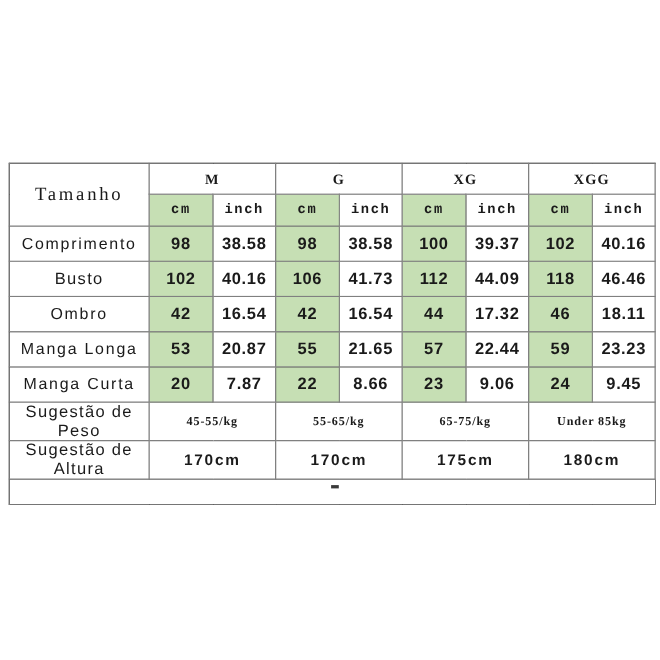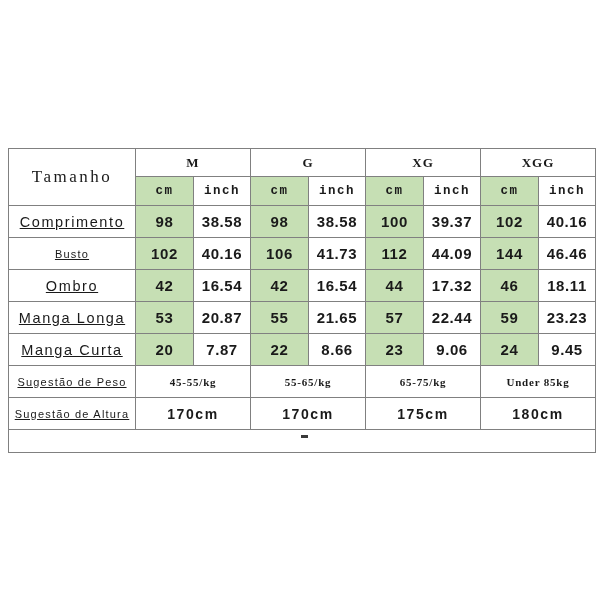--- a/index.html
+++ b/index.html
@@ -72,24 +72,23 @@
     background: #ffffff !important;
   }
 
   
   .cell-rowlabel {
     font-family: "Liberation Sans", sans-serif;
     font-size: 14.5px;
     letter-spacing: 1.6px;
     color: #2b2b2b;
     font-weight: 400;
-    text-decoration: underline;
   }
   .cell-rowlabel.small {
-    font-size: 11px;
+    font-size: 15px;
     letter-spacing: 1.2px;
   }
 
   
   .cell-val {
     font-family: Liberation Sans, sans-serif;
     font-weight: bold;
     font-size: 15px;
     letter-spacing: 0.6px;
     height: 31px;
@@ -182,21 +181,21 @@
       </tr>
 
       <tr>
         <td class="cell-rowlabel small">Busto</td>
         <td class="cell-val cm">102</td>
         <td class="cell-val">40.16</td>
         <td class="cell-val cm">106</td>
         <td class="cell-val">41.73</td>
         <td class="cell-val cm">112</td>
         <td class="cell-val">44.09</td>
-        <td class="cell-val cm">144</td>
+        <td class="cell-val cm">118</td>
         <td class="cell-val">46.46</td>
       </tr>
 
       <tr>
         <td class="cell-rowlabel">Ombro</td>
         <td class="cell-val cm">42</td>
         <td class="cell-val">16.54</td>
         <td class="cell-val cm">42</td>
         <td class="cell-val">16.54</td>
         <td class="cell-val cm">44</td>

